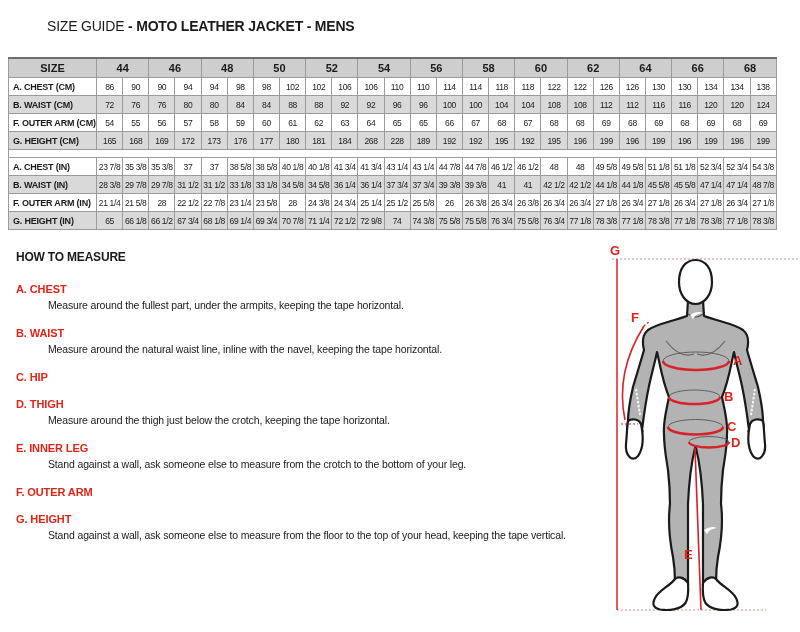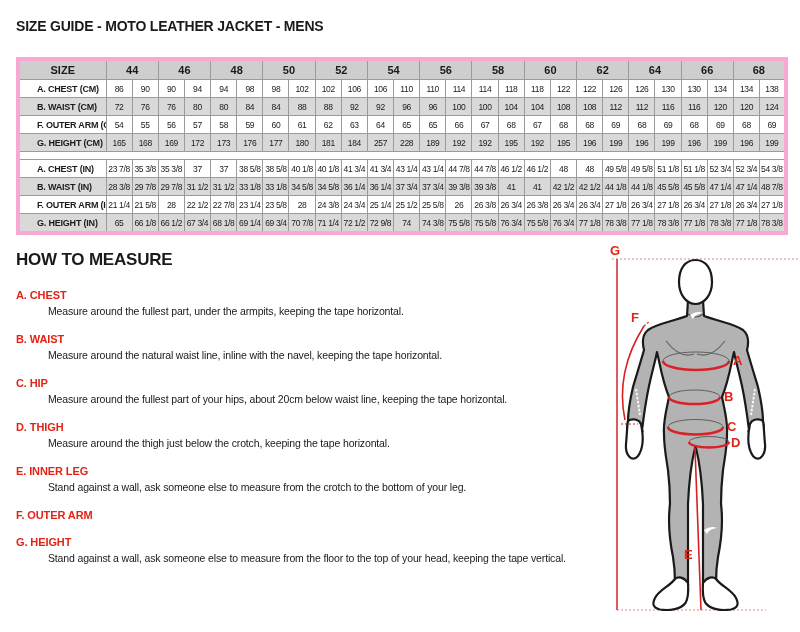--- a/index.html
+++ b/index.html
@@ -3,48 +3,48 @@
 <meta charset="utf-8">
 <style>
   html,body{margin:0;padding:0;}
   body{
     width:800px;height:632px;position:relative;overflow:hidden;
     background:#ffffff;color:#1a1a1a;
     font-family:"Liberation Sans",sans-serif;
   }
   
   .page-title{position:absolute;left:16px;top:18px;font-size:14px;letter-spacing:-0.2px;}
-  .page-title .t-normal{font-weight:700;}
+  .page-title .t-normal{font-weight:400;margin-left:31px;}
   .page-title .t-bold{font-weight:700;}
 
   
   table.size-table{
-    position:absolute;left:16px;top:57px;width:768px;
+    position:absolute;left:8px;top:57px;width:768px;
     border-collapse:collapse;table-layout:fixed;
-    border:4px solid #f9a8d4;
+    border:1px solid #f9a8d4;
   }
   .size-table th,.size-table td{
     border:1px solid #9b9b9b;text-align:center;padding:0;
     color:#1a1a1a;overflow:hidden;white-space:nowrap;
   }
   .size-table thead th{
     background:#cecece;font-size:11px;font-weight:700;height:18px;
     border-top:2px solid #6e6e6e;
   }
   .size-table td.row-label{
-    text-align:left;padding-left:17px;font-weight:700;font-size:9px;letter-spacing:-0.2px;
+    text-align:left;padding-left:4px;font-weight:700;font-size:9px;letter-spacing:-0.2px;
   }
   .size-table td.val{font-size:8.5px;letter-spacing:-0.35px;height:17px;}
   .size-table tr.plain td{background:#ffffff;}
   .size-table tr.shade td{background:#d9d9d9;}
   .size-table tr.spacer td{height:7px;background:#ffffff;border-left:1px solid #9b9b9b;border-right:1px solid #9b9b9b;}
 
   
   .measure-wrap{position:absolute;left:16px;top:250px;width:580px;}
-  .measure-heading{font-size:17px;font-weight:700;margin:0 0 18px 0;letter-spacing:-0.2px;}
+  .measure-heading{font-size:12px;font-weight:700;margin:0 0 18px 0;letter-spacing:-0.2px;}
   .measure-section{margin-bottom:13px;}
   .measure-label{color:#e22316;font-weight:700;font-size:11px;line-height:14px;margin-bottom:2px;letter-spacing:-0.1px;}
   .measure-text{font-size:10.5px;line-height:15px;letter-spacing:-0.15px;color:#1a1a1a;padding-left:32px;}
 
   
   .figure-wrap{position:absolute;left:600px;top:242px;width:200px;height:390px;}
   .fig-label{font:bold 13px "Liberation Sans",sans-serif;fill:#e22316;}
 </style>
 </head>
 <body>
@@ -194,21 +194,21 @@
         <td class="val">165</td>
         <td class="val">168</td>
         <td class="val">169</td>
         <td class="val">172</td>
         <td class="val">173</td>
         <td class="val">176</td>
         <td class="val">177</td>
         <td class="val">180</td>
         <td class="val">181</td>
         <td class="val">184</td>
-        <td class="val">257</td>
+        <td class="val">268</td>
         <td class="val">228</td>
         <td class="val">189</td>
         <td class="val">192</td>
         <td class="val">192</td>
         <td class="val">195</td>
         <td class="val">192</td>
         <td class="val">195</td>
         <td class="val">196</td>
         <td class="val">199</td>
         <td class="val">196</td>
@@ -346,21 +346,20 @@
       <div class="measure-section">
         <div class="measure-label">A. CHEST</div>
         <div class="measure-text">Measure around the fullest part, under the armpits, keeping the tape horizontal.</div>
       </div>
       <div class="measure-section">
         <div class="measure-label">B. WAIST</div>
         <div class="measure-text">Measure around the natural waist line, inline with the navel, keeping the tape horizontal.</div>
       </div>
       <div class="measure-section">
         <div class="measure-label">C. HIP</div>
-        <div class="measure-text">Measure around the fullest part of your hips, about 20cm below waist line, keeping the tape horizontal.</div>
       </div>
       <div class="measure-section">
         <div class="measure-label">D. THIGH</div>
         <div class="measure-text">Measure around the thigh just below the crotch, keeping the tape horizontal.</div>
       </div>
       <div class="measure-section">
         <div class="measure-label">E. INNER LEG</div>
         <div class="measure-text">Stand against a wall, ask someone else to measure from the crotch to the bottom of your leg.</div>
       </div>
       <div class="measure-section">

